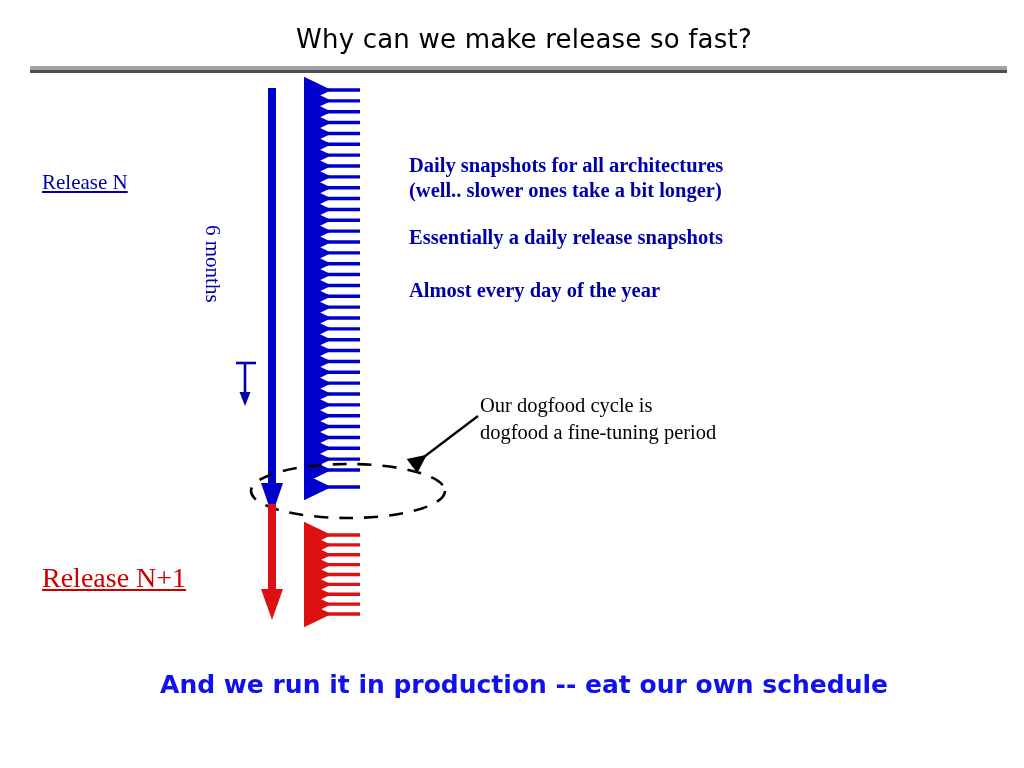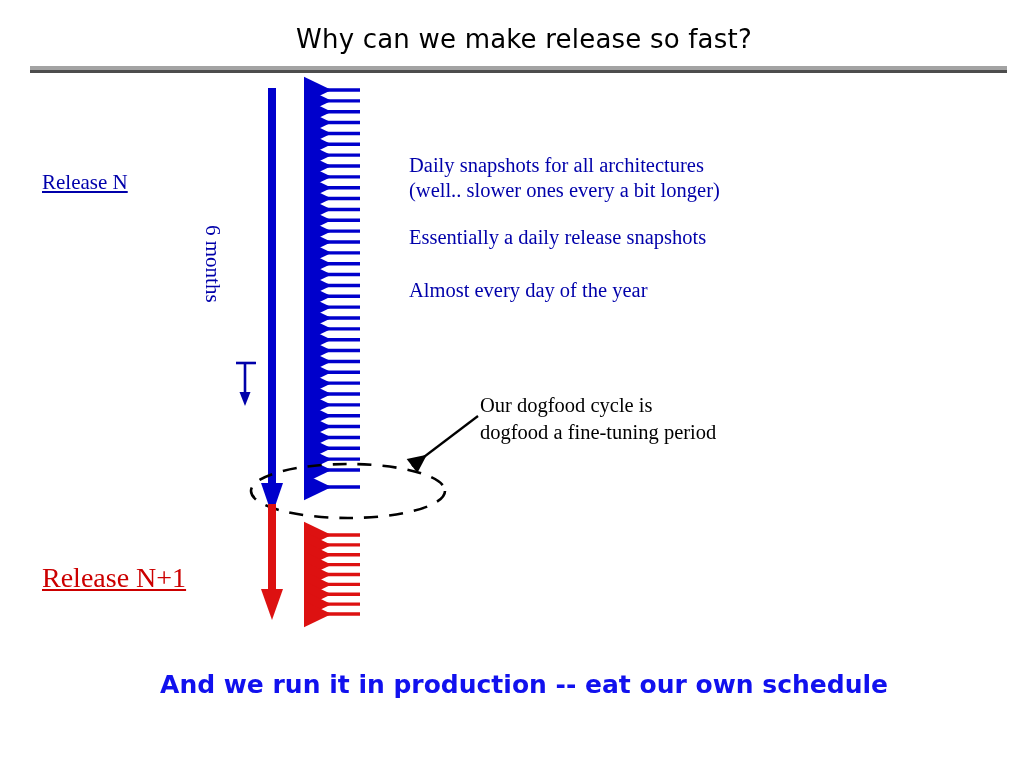--- a/index.html
+++ b/index.html
@@ -102,20 +102,21 @@
   }
 
   #bullets {
     position: absolute;
     left: 397px;
     top: 153px;
     width: 440px;
     color: #0000aa;
     font-size: 20.5px;
     line-height: 25px;
+    font-weight: bold;
   }
   #bullets .blk { margin-bottom: 22px; }
   #bullets .blk:last-child { margin-bottom: 0; margin-top: 28px; }
 
   #callout {
     position: absolute;
     left: 468px;
     top: 392px;
     width: 330px;
     color: #000000;
@@ -239,21 +240,21 @@
 
   <div class="lbl" id="label-release-n">Release N</div>
 
   <div class="lbl" id="label-release-n1">Release N+1</div>
 
   <div id="label-six-months">6 months</div>
 
   <div id="bullets">
     <div class="blk">
       <div>Daily snapshots for all architectures</div>
-      <div>(well.. slower ones every a bit longer)</div>
+      <div>(well.. slower ones take a bit longer)</div>
     </div>
     <div class="blk">
       <div>Essentially a daily release snapshots</div>
     </div>
     <div class="blk">
       <div>Almost every day of the year</div>
     </div>
   </div>
 
   <div id="callout">

